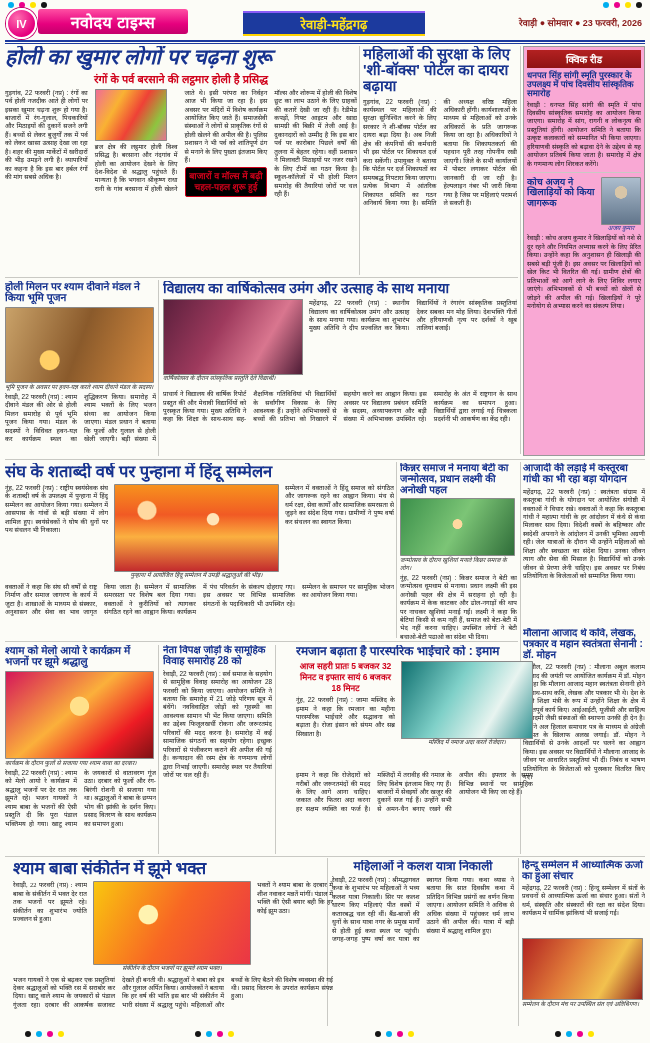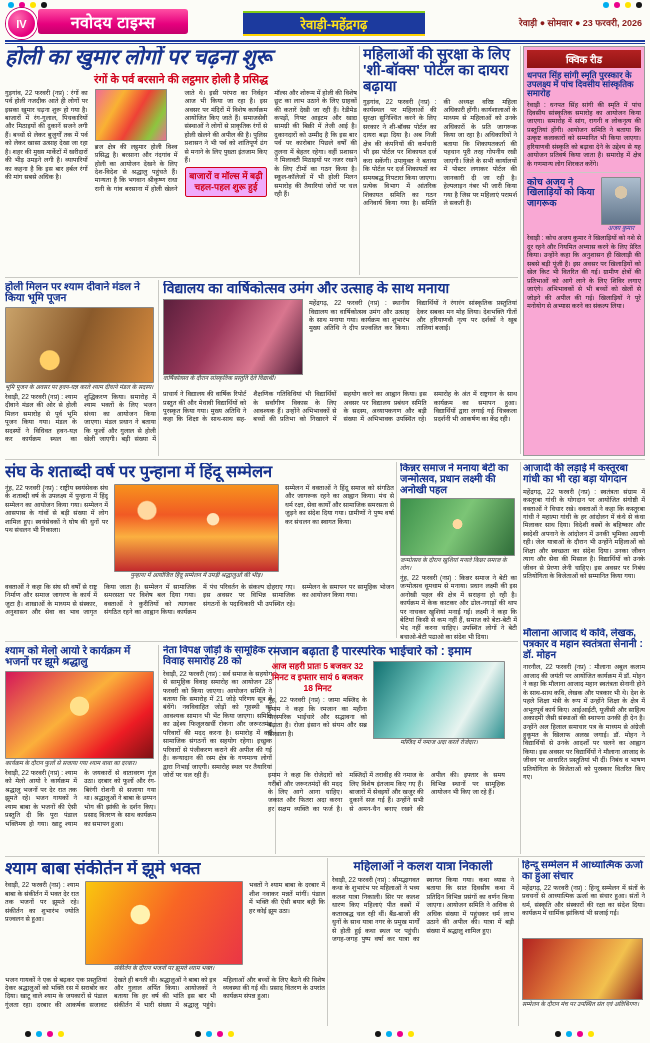--- a/index.html
+++ b/index.html
@@ -17,34 +17,34 @@
   
   .badge{position:absolute;left:6px;top:8px;width:27px;height:27px;border-radius:50%;
          background:radial-gradient(circle at 35% 30%,#ff6eb0,#e6007e 70%);color:#fff;font-weight:bold;
          font-size:11px;display:flex;align-items:center;justify-content:center;border:2px solid #fff;
          box-shadow:0 0 0 1px #c4006b;}
   .nameplate{position:absolute;left:38px;top:9px;width:150px;height:25px;border-radius:3px;
          background:linear-gradient(180deg,#ff4fa3,#e6007e 60%,#c4006b);color:#fff;font-weight:bold;
          font-size:16px;display:flex;align-items:center;justify-content:center;letter-spacing:.5px;}
   .edition{position:absolute;left:243px;top:11px;width:182px;height:21px;background:#1c3a9e;
          color:#ffe11a;font-weight:bold;font-size:13px;display:flex;align-items:center;justify-content:center;
-         border-top:2px solid #84cc16;border-bottom:2px solid #ffd400;}
+         border-top:2px solid #8b5cf6;border-bottom:2px solid #ffd400;}
   .dateline-top{position:absolute;right:8px;top:16px;color:#8b1a1a;font-weight:bold;font-size:9px;}
   .mast-rule{position:absolute;left:5px;top:40px;width:640px;height:2px;background:#1c3a9e;}
   .mast-rule2{position:absolute;left:5px;top:43px;width:640px;height:1px;background:#1c3a9e;}
   
   .regrow{position:absolute;display:flex;gap:5px;}
   .regdot{width:6px;height:6px;border-radius:50%;}
   .c-c{background:#00aeef;} .c-m{background:#ec008c;} .c-y{background:#ffe400;} .c-k{background:#151515;}
   
   .qr-box{border:1px solid #999;padding:3px;box-sizing:border-box;background:#f9a8d4;}
   .qr-head{background:linear-gradient(180deg,#b32121,#8f1313);color:#fff;font-weight:bold;font-size:10px;
            text-align:center;padding:2px 0;margin-bottom:3px;}
   .quote-box{border:1.5px solid #d0021b;border-radius:2px;padding:3px;color:#d0021b;font-weight:bold;
-           font-size:9px;text-align:center;line-height:1.25;break-inside:avoid;margin:2px 0;background:#f0abfc;}
+           font-size:9px;text-align:center;line-height:1.25;break-inside:avoid;margin:2px 0;background:#000000;}
   .times-red{color:#d0021b;font-weight:bold;font-size:8.5px;line-height:1.3;text-align:center;margin-bottom:2px;}
   
   .ph-holi{background:linear-gradient(120deg,#f0699b,#f9b233 30%,#ef4136 55%,#8dc63f 80%,#f0699b);}
   .ph-portrait{background:radial-gradient(circle at 50% 32%,#d9c6a8 16%,rgba(0,0,0,0) 17%),linear-gradient(180deg,#aebfcf,#60748a);}
   .ph-havan{background:radial-gradient(circle at 30% 70%,#ffcf66 8%,rgba(0,0,0,0) 9%),linear-gradient(110deg,#caa36a,#8a5a2b 50%,#d98c3f);}
   .ph-school{background:linear-gradient(120deg,#5a1f3c,#9e3a5d 40%,#d9768f 70%,#4a1a33);}
   .ph-crowd{background:radial-gradient(circle at 20% 30%,#ffd9a0 6%,rgba(0,0,0,0) 7%),radial-gradient(circle at 60% 40%,#ffe4b8 5%,rgba(0,0,0,0) 6%),linear-gradient(180deg,#f7941d,#f15a24 35%,#fbb040 60%,#c1272d);}
   .ph-green{background:radial-gradient(circle at 50% 45%,#ffd9a0 7%,rgba(0,0,0,0) 8%),linear-gradient(120deg,#3a8f4a,#7cc576 50%,#2e6b38);}
   .ph-shrine{background:radial-gradient(circle at 50% 40%,#ffe08a 10%,rgba(0,0,0,0) 11%),linear-gradient(140deg,#d4145a,#fbb03b 45%,#ed1c24 75%,#7b1113);}
   .ph-mosque{background:linear-gradient(120deg,#0e6e6e,#7fd0c8 40%,#e8f4f0 70%,#2a8f8f);}
@@ -175,40 +175,40 @@
     <div class="photo ph-shrine" style="width:149px;height:88px;margin:3px 0 1px;"></div>
     <div class="caption">कार्यक्रम के दौरान फूलों से सजाया गया श्याम बाबा का दरबार।</div>
     <div class="body-text cols-2" style="margin-top:2px;height:78px;">रेवाड़ी, 22 फरवरी (नप्र) : श्याम को मेलो आयो रे कार्यक्रम में श्रद्धालु भजनों पर देर रात तक झूमते रहे। भजन गायकों ने श्याम बाबा के भजनों की ऐसी प्रस्तुति दी कि पूरा पंडाल भक्तिमय हो गया। खाटू श्याम के जयकारों से वातावरण गूंज उठा। दरबार को फूलों और रंग-बिरंगी रोशनी से सजाया गया था। श्रद्धालुओं ने बाबा के छप्पन भोग की झांकी के दर्शन किए। प्रसाद वितरण के साथ कार्यक्रम का समापन हुआ।</div>
   </div>
 
   <div class="block" style="left:163px;top:645px;width:109px;height:209px;">
     <div class="headline" style="font-size:10px;">नेता विपक्ष जोड़ों के सामूहिक विवाह समारोह 28 को</div>
     <div class="body-text" style="margin-top:3px;height:168px;overflow:hidden;">रेवाड़ी, 22 फरवरी (नप्र) : सर्व समाज के सहयोग से सामूहिक विवाह समारोह का आयोजन 28 फरवरी को किया जाएगा। आयोजन समिति ने बताया कि समारोह में 21 जोड़े परिणय सूत्र में बंधेंगे। नवविवाहित जोड़ों को गृहस्थी का आवश्यक सामान भी भेंट किया जाएगा। समिति का उद्देश्य फिजूलखर्ची रोकना और जरूरतमंद परिवारों की मदद करना है। समारोह में कई सामाजिक संगठनों का सहयोग रहेगा। इच्छुक परिवारों से पंजीकरण कराने की अपील की गई है। कन्यादान की रस्म क्षेत्र के गणमान्य लोगों द्वारा निभाई जाएगी। समारोह स्थल पर तैयारियां जोरों पर चल रही हैं।</div>
   </div>
 
-  <div class="block" style="left:268px;top:645px;width:237px;height:209px;">
+  <div class="block" style="left:296px;top:645px;width:237px;height:209px;">
     <div class="headline" style="font-size:12px;">रमजान बढ़ाता है पारस्परिक भाईचारे को : इमाम</div>
     <div style="display:flex;gap:6px;margin-top:3px;">
       <div style="flex:1;">
         <div class="times-red">आज सहरी प्रातः 5 बजकर 32 मिनट व इफ्तार सायं 6 बजकर 18 मिनट</div>
         <div class="body-text" style="height:72px;overflow:hidden;">नूंह, 22 फरवरी (नप्र) : जामा मस्जिद के इमाम ने कहा कि रमजान का महीना पारस्परिक भाईचारे और सद्भावना को बढ़ाता है। रोजा इंसान को संयम और सब्र सिखाता है।</div>
       </div>
       <div style="width:132px;flex:none;">
         <div class="photo ph-mosque" style="width:132px;height:78px;"></div>
         <div class="caption" style="text-align:center;">मस्जिद में नमाज अदा करते रोजेदार।</div>
       </div>
     </div>
     <div class="body-text cols-3" style="margin-top:3px;height:80px;">इमाम ने कहा कि रोजेदारों को गरीबों और जरूरतमंदों की मदद के लिए आगे आना चाहिए। जकात और फितरा अदा करना हर सक्षम व्यक्ति का फर्ज है। मस्जिदों में तरावीह की नमाज के लिए विशेष इंतजाम किए गए हैं। बाजारों में सेवइयों और खजूर की दुकानें सज गई हैं। उन्होंने सभी से अमन-चैन बनाए रखने की अपील की। इफ्तार के समय विभिन्न स्थानों पर सामूहिक आयोजन भी किए जा रहे हैं।</div>
   </div>
 
   <div class="hairline" style="left:5px;top:856px;width:640px;height:1px;"></div>
   <div class="hairline" style="left:327px;top:858px;width:1px;height:168px;"></div>
   <div class="hairline" style="left:518px;top:858px;width:1px;height:168px;"></div>
 
-  <div class="block" style="left:5px;top:860px;width:320px;height:166px;">
+  <div class="block" style="left:13px;top:860px;width:320px;height:166px;font-family:Liberation Serif, serif;">
     <div class="headline" style="font-size:17px;">श्याम बाबा संकीर्तन में झूमे भक्त</div>
     <div style="display:flex;gap:6px;margin-top:3px;">
       <div class="body-text" style="width:74px;flex:none;height:90px;overflow:hidden;">रेवाड़ी, 22 फरवरी (नप्र) : श्याम बाबा के संकीर्तन में भक्त देर रात तक भजनों पर झूमते रहे। संकीर्तन का शुभारंभ ज्योति प्रज्वलन से हुआ।</div>
       <div style="width:158px;flex:none;">
         <div class="photo ph-yellow" style="width:158px;height:84px;"></div>
         <div class="caption" style="text-align:center;">संकीर्तन के दौरान भजनों पर झूमते श्याम भक्त।</div>
       </div>
       <div class="body-text" style="flex:1;height:90px;overflow:hidden;">भक्तों ने श्याम बाबा के दरबार में शीश नवाकर मन्नतें मांगीं। पंडाल में भक्ति की ऐसी बयार बही कि हर कोई झूम उठा।</div>
     </div>
     <div class="body-text cols-3" style="margin-top:3px;height:42px;">भजन गायकों ने एक से बढ़कर एक प्रस्तुतियां देकर श्रद्धालुओं को भक्ति रस में सराबोर कर दिया। खाटू वाले श्याम के जयकारों से पंडाल गूंजता रहा। दरबार की आकर्षक सजावट देखते ही बनती थी। श्रद्धालुओं ने बाबा को इत्र और गुलाल अर्पित किया। आयोजकों ने बताया कि हर वर्ष की भांति इस बार भी संकीर्तन में भारी संख्या में श्रद्धालु पहुंचे। महिलाओं और बच्चों के लिए बैठने की विशेष व्यवस्था की गई थी। प्रसाद वितरण के उपरांत कार्यक्रम संपन्न हुआ।</div>

